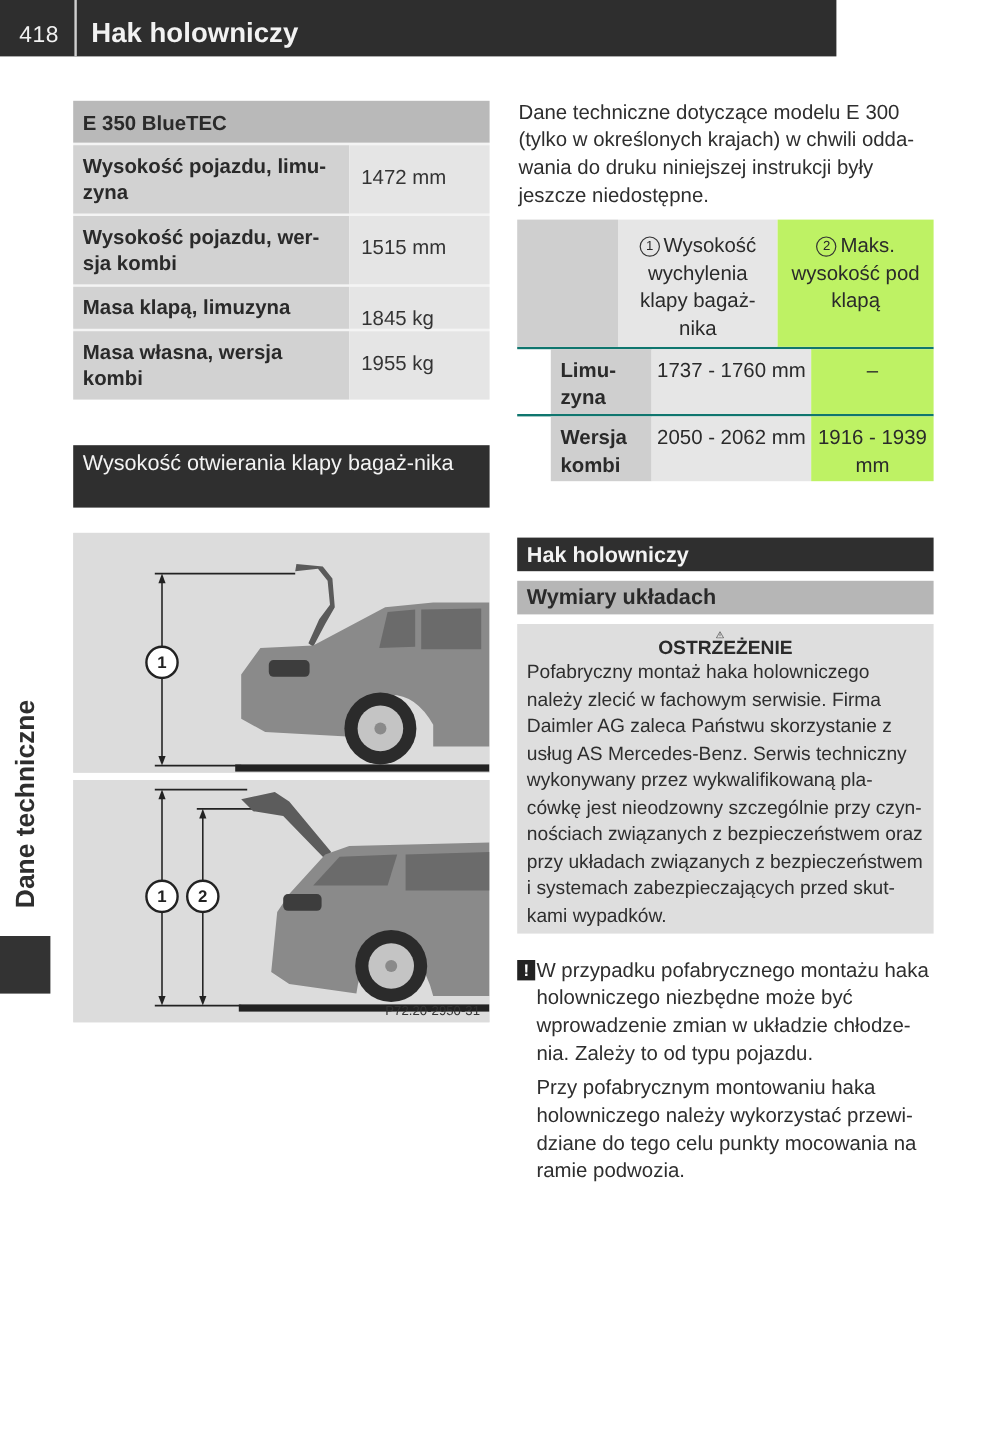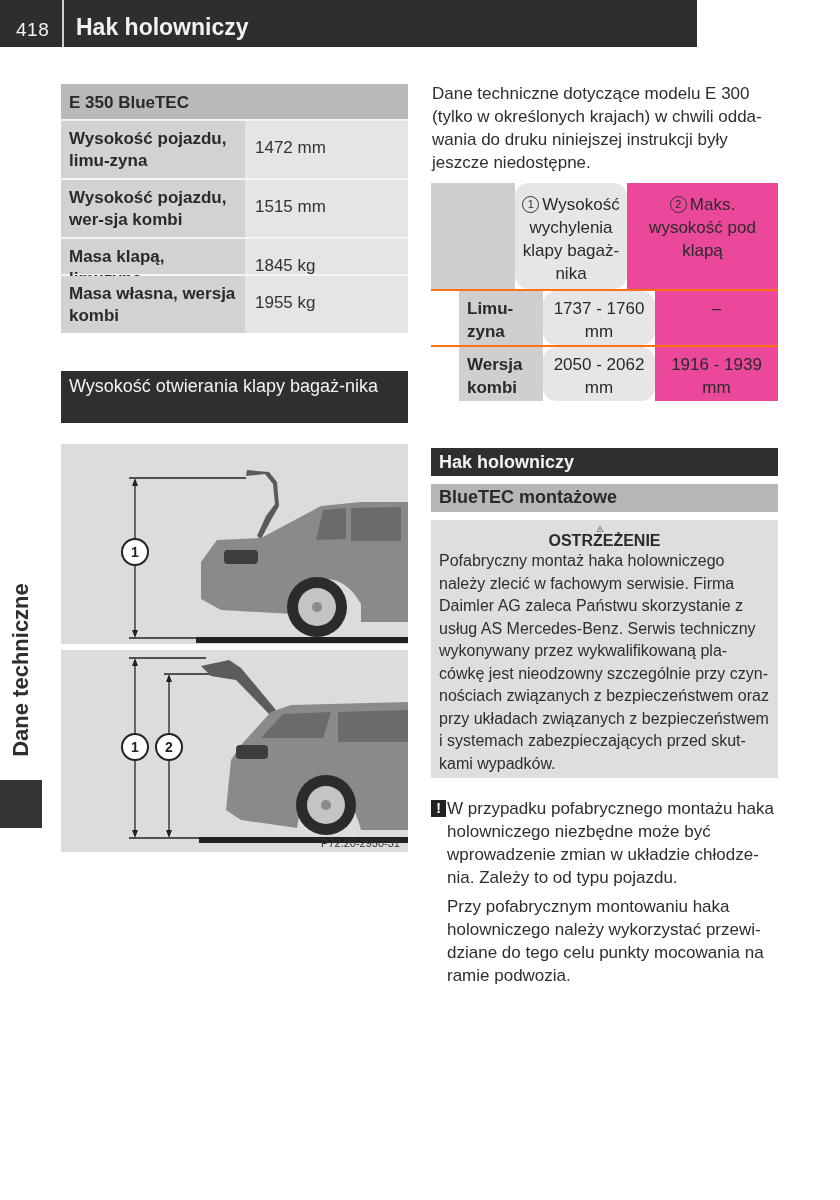--- a/index.html
+++ b/index.html
@@ -14,21 +14,21 @@
 
     
     .sidetab { position: absolute; left: 0; top: 570px; width: 42px; height: 200px; }
     .sidetab .label { position: absolute; left: 0; top: 0; width: 200px; height: 42px; transform-origin: 0 0; transform: translate(0px, 200px) rotate(-90deg); font-size: 22px; font-weight: bold; color: #2e2e2e; text-align: center; line-height: 42px; }
     .sideblock { position: absolute; left: 0; top: 780px; width: 42px; height: 48px; background: #333; }
 
     
     .spec { position: absolute; left: 61px; top: 84px; width: 347px; border-radius: 23px; }
     .spec .cap { background: #b9b9b9; height: 35px; font-weight: bold; font-size: 17px; padding: 9px 8px 0; color: #2a2a2a; }
     .spec .row { display: flex; border-top: 2px solid #f4f4f4; }
-    .spec .row .k { width: 184px; background: #d2d2d2; font-weight: bold; font-size: 17px; line-height: 22px; padding: 7px 8px; color: #2a2a2a; }
+    .spec .row .k { width: 230px; background: #d2d2d2; font-weight: bold; font-size: 17px; line-height: 22px; padding: 7px 8px; color: #2a2a2a; }
     .spec .row .v { flex: 1; background: #e5e5e5; font-size: 17px; line-height: 22px; padding: 16px 10px; text-align: left; color: #333; }
     .spec .row.r1 .k, .spec .row.r1 .v, .spec .row.r2 .k, .spec .row.r2 .v { height: 57px; }
     .spec .row.r3 .k, .spec .row.r3 .v { height: 35px; }
     .spec .row.r4 .k, .spec .row.r4 .v { height: 57px; }
 
     
     .sec-dark { position: absolute; background: #2f2f2f; color: #f3f3f3; font-size: 18px; line-height: 22px; padding: 4px 8px; }
     .sec-left { left: 61px; top: 371px; width: 347px; height: 52px; }
 
     
@@ -38,23 +38,23 @@
     .fig svg { position: absolute; left: 0; top: 0; }
     .figcode { position: absolute; right: 8px; bottom: 3px; font-size: 11px; color: #333; }
 
     
     .intro { position: absolute; left: 432px; top: 82px; width: 350px; font-size: 17px; line-height: 23px; color: #2e2e2e; }
 
     
     .rtable { position: absolute; left: 431px; top: 183px; width: 347px; }
     .rtable .hrow { display: flex; height: 106px; }
     .rtable .c0 { width: 84px; background: #cfcfcf; font-weight: bold; font-size: 17px; line-height: 23px; padding: 6px 8px; }
-    .rtable .c1 { width: 112px; background: #e6e6e6; text-align: center; font-size: 17px; line-height: 23px; padding: 10px 4px; border-radius: 14px; }
-    .rtable .c2 { flex: 1; background: #ec4899; text-align: center; font-size: 17px; line-height: 23px; padding: 10px 4px; }
-    .rtable .drow { display: flex; height: 56px; border-top: 2px solid #f97316; padding-left: 28px; }
+    .rtable .c1 { width: 133px; background: #e6e6e6; text-align: center; font-size: 17px; line-height: 23px; padding: 10px 4px; }
+    .rtable .c2 { flex: 1; background: #bef264; text-align: center; font-size: 17px; line-height: 23px; padding: 10px 4px; }
+    .rtable .drow { display: flex; height: 56px; border-top: 2px solid #0f766e; padding-left: 28px; }
     .rtable .drow .c1, .rtable .drow .c2 { padding: 6px 4px; }
     .circ { display: inline-block; width: 17px; height: 17px; border: 1.3px solid #333; border-radius: 50%; font-size: 11px; line-height: 15px; text-align: center; vertical-align: 2px; margin-right: 3px; }
 
     
     .sec-right { left: 431px; top: 448px; width: 347px; height: 28px; padding: 3px 8px; font-size: 18px; font-weight: bold; }
     .sec-grey { position: absolute; left: 431px; top: 484px; width: 347px; height: 28px; background: #b6b6b6; color: #2a2a2a; font-size: 18px; font-weight: bold; padding: 3px 8px; }
 
     
     .warn { position: absolute; left: 431px; top: 520px; width: 347px; height: 258px; background: #dedede; padding: 6px 8px; }
     .warn .wt { font-size: 16px; font-weight: bold; color: #2a2a2a; height: 24px; display: flex; align-items: center; flex-direction: column; }
@@ -180,21 +180,21 @@
     <div class="c2">–</div>
   </div>
   <div class="drow">
     <div class="c0">Wersja kombi</div>
     <div class="c1">2050 - 2062 mm</div>
     <div class="c2">1916 - 1939 mm</div>
   </div>
 </div>
 
 <div class="sec-dark sec-right">Hak holowniczy</div>
-<div class="sec-grey">BlueTEC montażowe</div>
+<div class="sec-grey">Wymiary układach</div>
 
 <div class="warn">
   <div class="wt">
     <svg class="tri" viewBox="0 0 20 18">
       <polygon points="10,1 19,17 1,17" fill="none" stroke="#2a2a2a" stroke-width="1.4"></polygon>
       <line x1="10" y1="6" x2="10" y2="12" stroke="#2a2a2a" stroke-width="1.4"></line>
       <circle cx="10" cy="14.5" r="0.9" fill="#2a2a2a"></circle>
     </svg>
     <span>OSTRZEŻENIE</span>
   </div>

